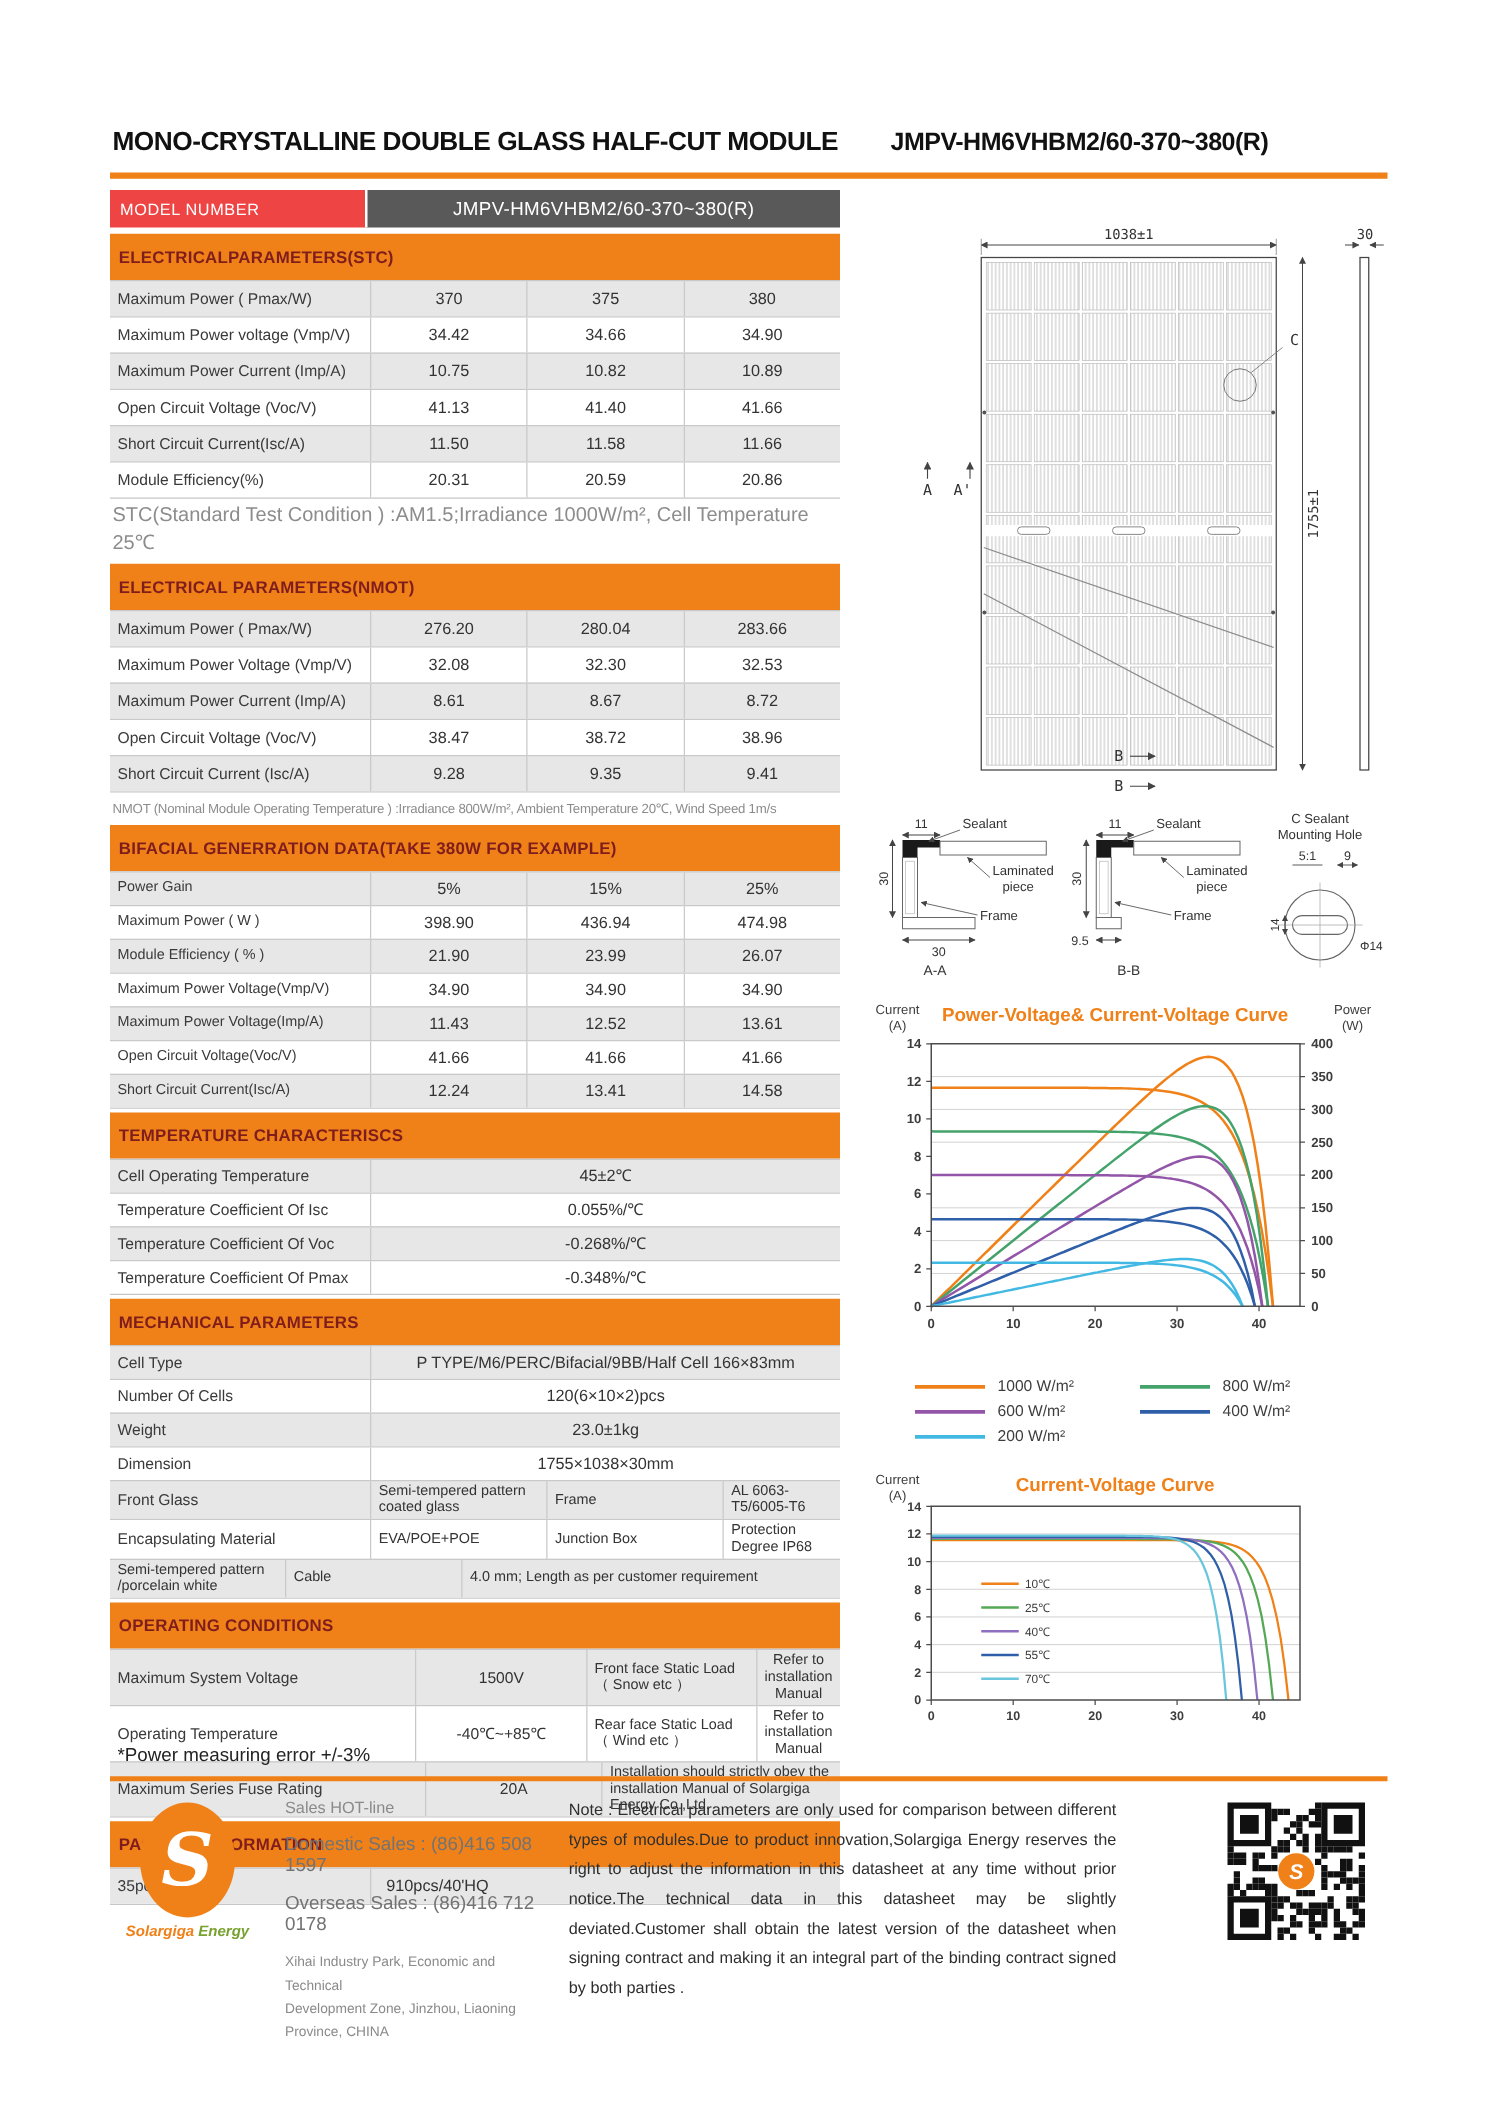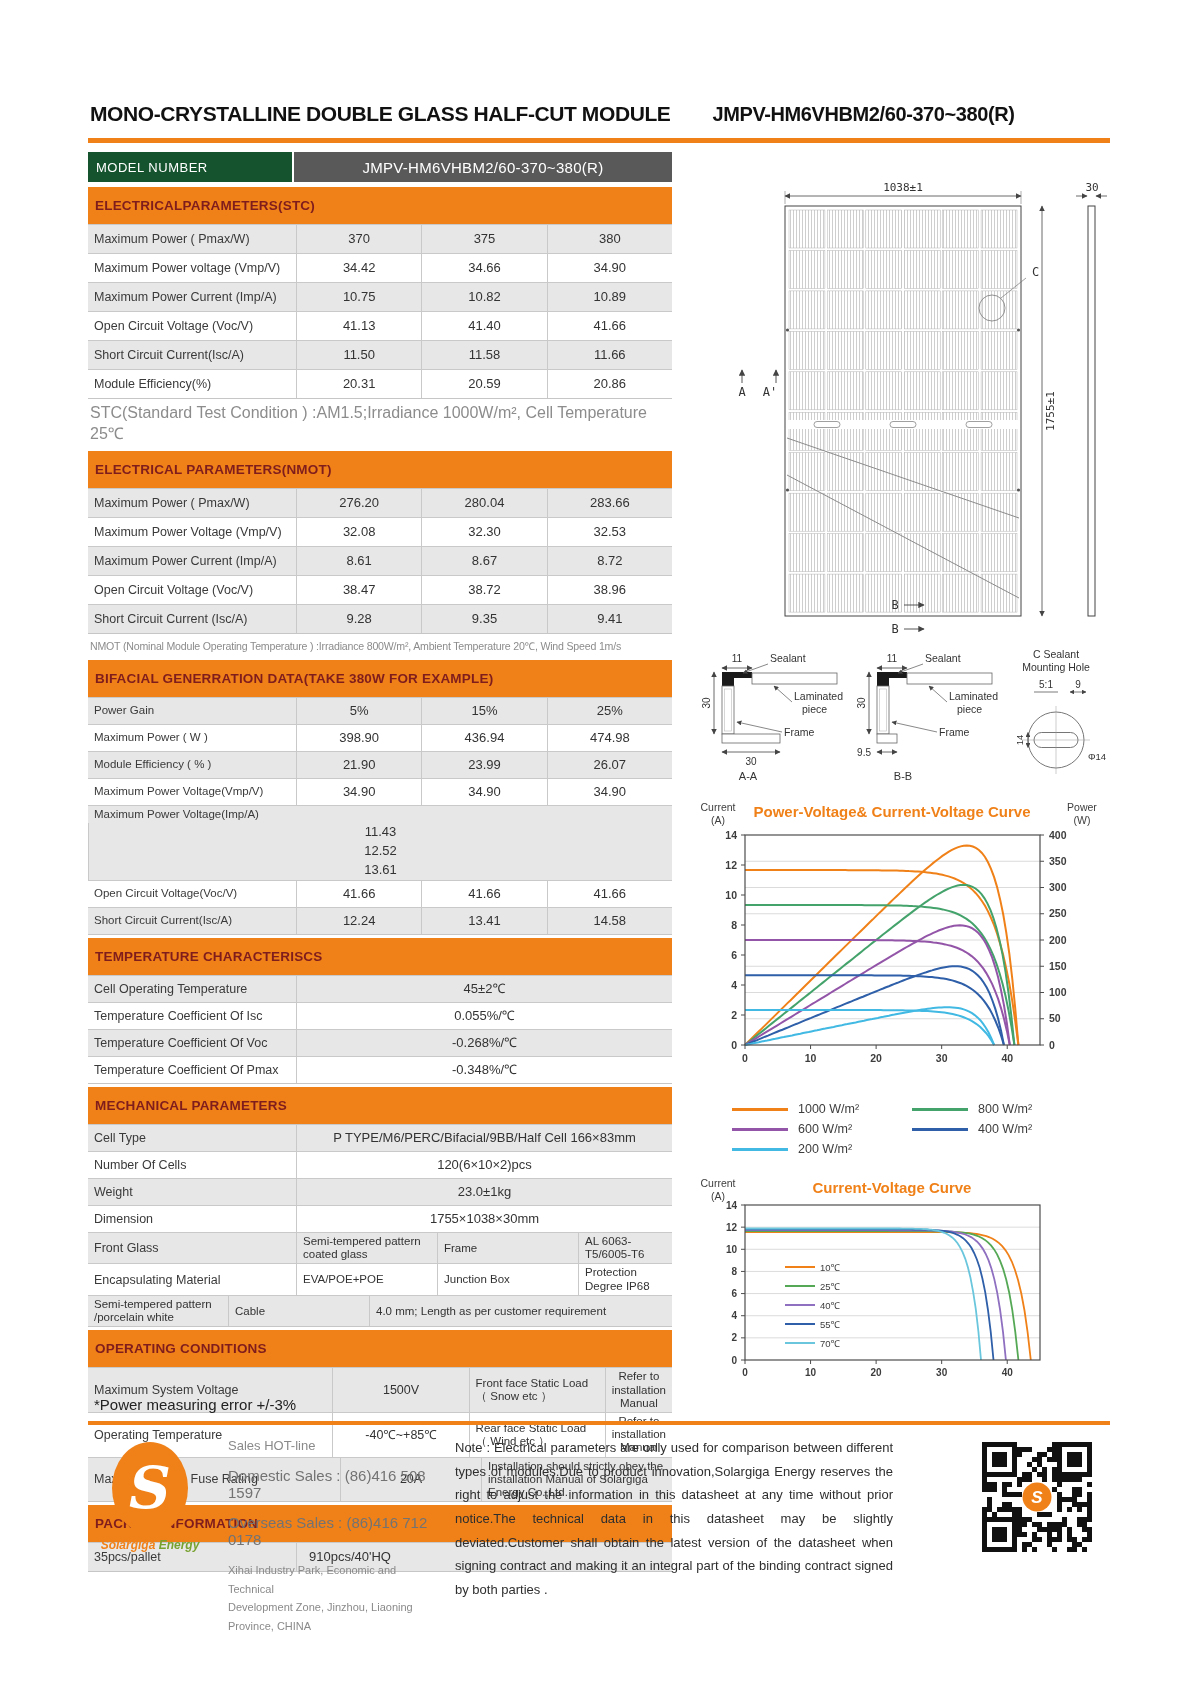--- a/index.html
+++ b/index.html
@@ -6,21 +6,21 @@
   .page{position:relative;width:1200px;height:1697px;background:#fff;overflow:hidden;
         font-family:"Liberation Sans",sans-serif;color:#333;}
   
   .titlebar{position:absolute;left:90px;top:102px;width:1020px;display:flex;align-items:baseline;gap:42px;}
   .title-main{font-size:21px;font-weight:bold;color:#111;letter-spacing:-0.4px;white-space:nowrap;}
   .title-code{font-size:20px;font-weight:bold;color:#111;letter-spacing:-0.4px;white-space:nowrap;}
   .title-rule{position:absolute;left:88px;top:138px;width:1022px;height:5px;background:#F08119;}
   
   .left-col{position:absolute;left:88px;top:152px;width:584px;}
   .model-row{display:flex;height:30px;margin-bottom:5px;}
-  .model-lbl{width:196px;background:#14532d;color:#fff;font-size:13px;display:flex;align-items:center;padding-left:8px;letter-spacing:0.5px;}
+  .model-lbl{width:196px;background:#ef4444;color:#fff;font-size:13px;display:flex;align-items:center;padding-left:8px;letter-spacing:0.5px;}
   .model-val{flex:1;background:#595959;color:#fff;font-size:15px;display:flex;align-items:center;justify-content:center;border-left:2px solid #fff;letter-spacing:0.3px;}
   .sec{margin-top:3px;}
   .sec-h{height:37px;background:#F08119;color:#7f1d1d;font-size:13.5px;font-weight:bold;display:flex;align-items:center;padding-left:7px;letter-spacing:0.2px;}
   .tbl{border-bottom:1px solid #c6c6c6;}
   .trow{display:flex;align-items:stretch;border-top:1px solid #c9c9c9;}
   .trow.odd{background:#E8E7E7;}
   .tc{display:flex;align-items:center;padding:2px 6px;font-size:12.5px;color:#333;line-height:1.15;}
   .tc + .tc{border-left:1px solid #c9c9c9;}
   .lbl{width:196px;color:#3a3a3a;}
   .val{flex:1;justify-content:center;font-size:13px;}
@@ -180,21 +180,21 @@
             <div class="tc val">21.90</div>
             <div class="tc val">23.99</div>
             <div class="tc val">26.07</div>
           </div>
           <div class="trow even" style="min-height: 26px;">
             <div class="tc lbl">Maximum Power Voltage(Vmp/V)</div>
             <div class="tc val">34.90</div>
             <div class="tc val">34.90</div>
             <div class="tc val">34.90</div>
           </div>
-          <div class="trow odd" style="min-height: 26px; flex-direction: column;">
+          <div class="trow odd" style="min-height: 26px;">
             <div class="tc lbl">Maximum Power Voltage(Imp/A)</div>
             <div class="tc val">11.43</div>
             <div class="tc val">12.52</div>
             <div class="tc val">13.61</div>
           </div>
           <div class="trow even" style="min-height: 26px;">
             <div class="tc lbl">Open Circuit Voltage(Voc/V)</div>
             <div class="tc val">41.66</div>
             <div class="tc val">41.66</div>
             <div class="tc val">41.66</div>

